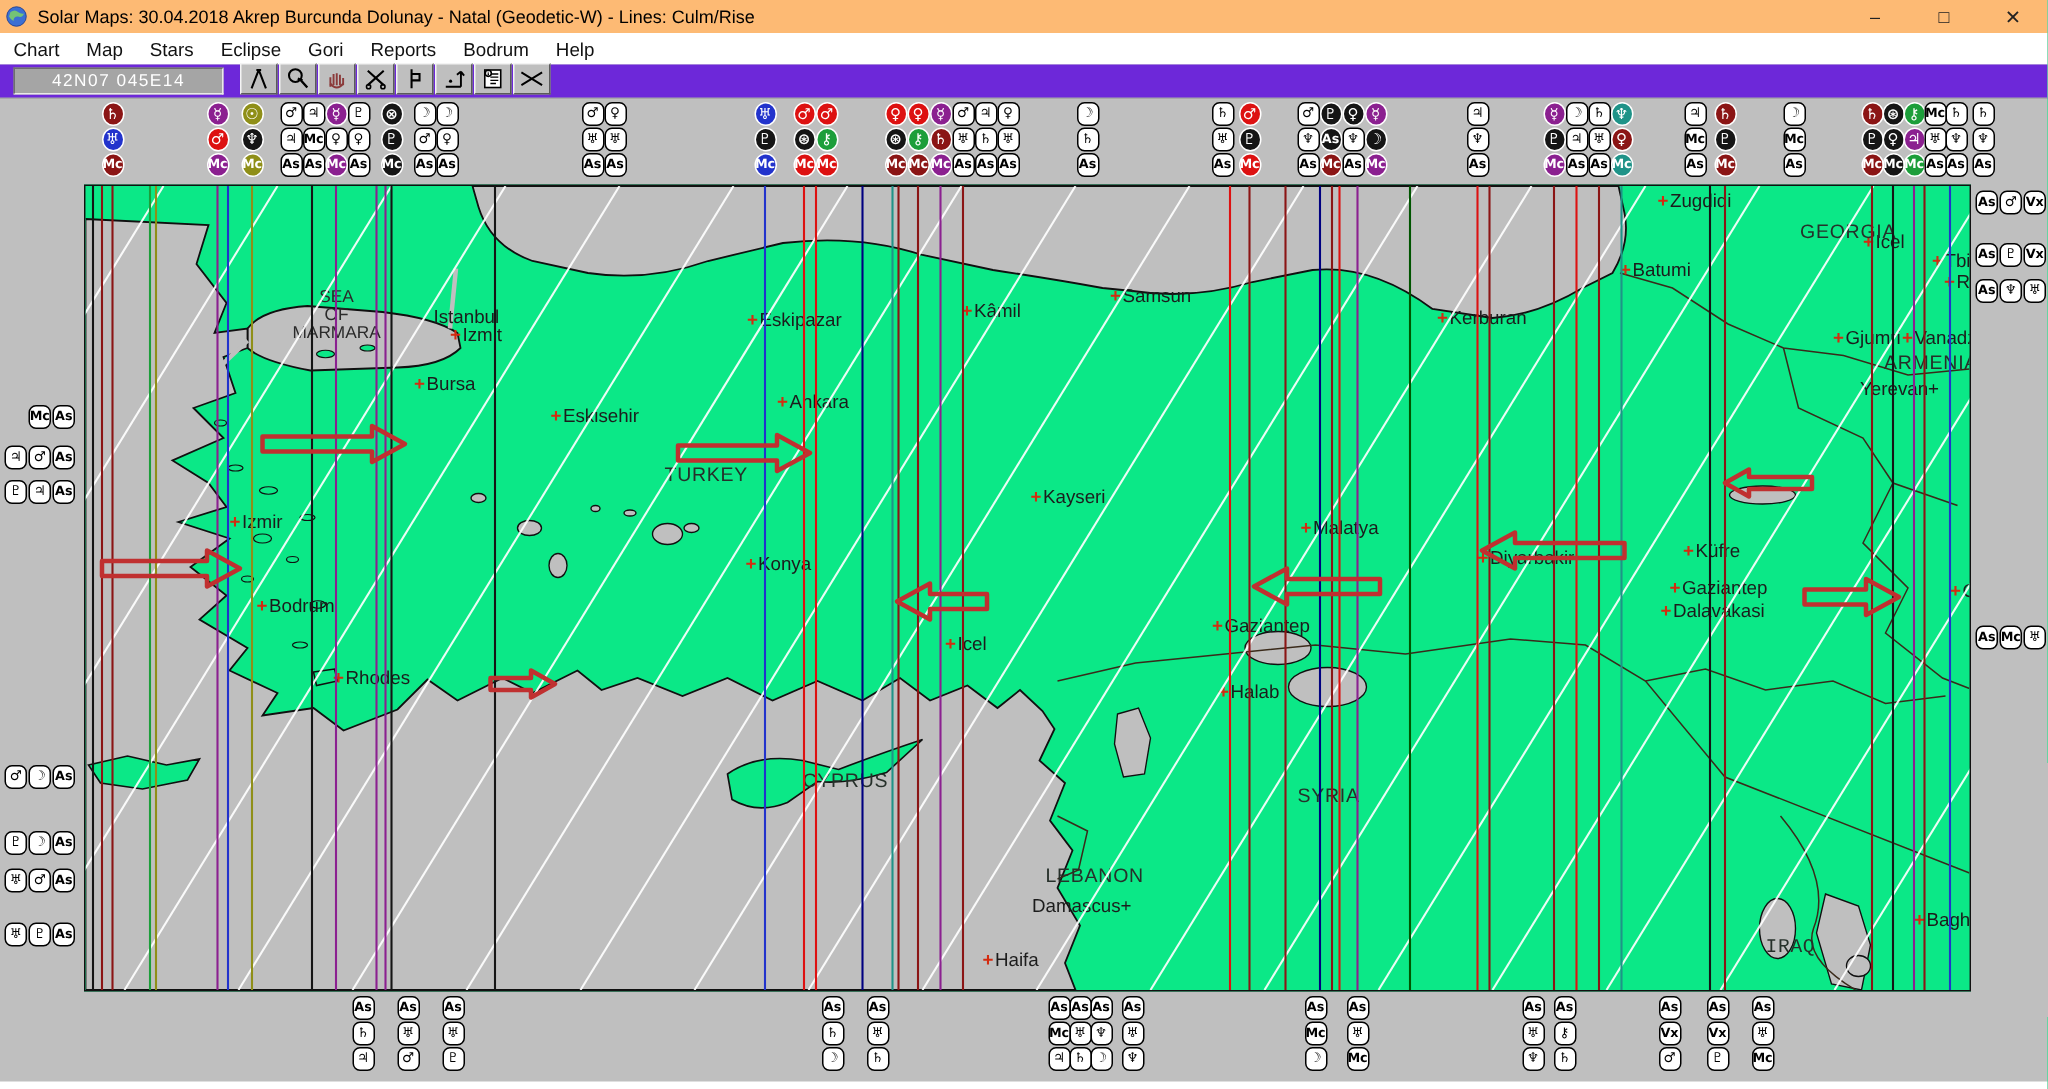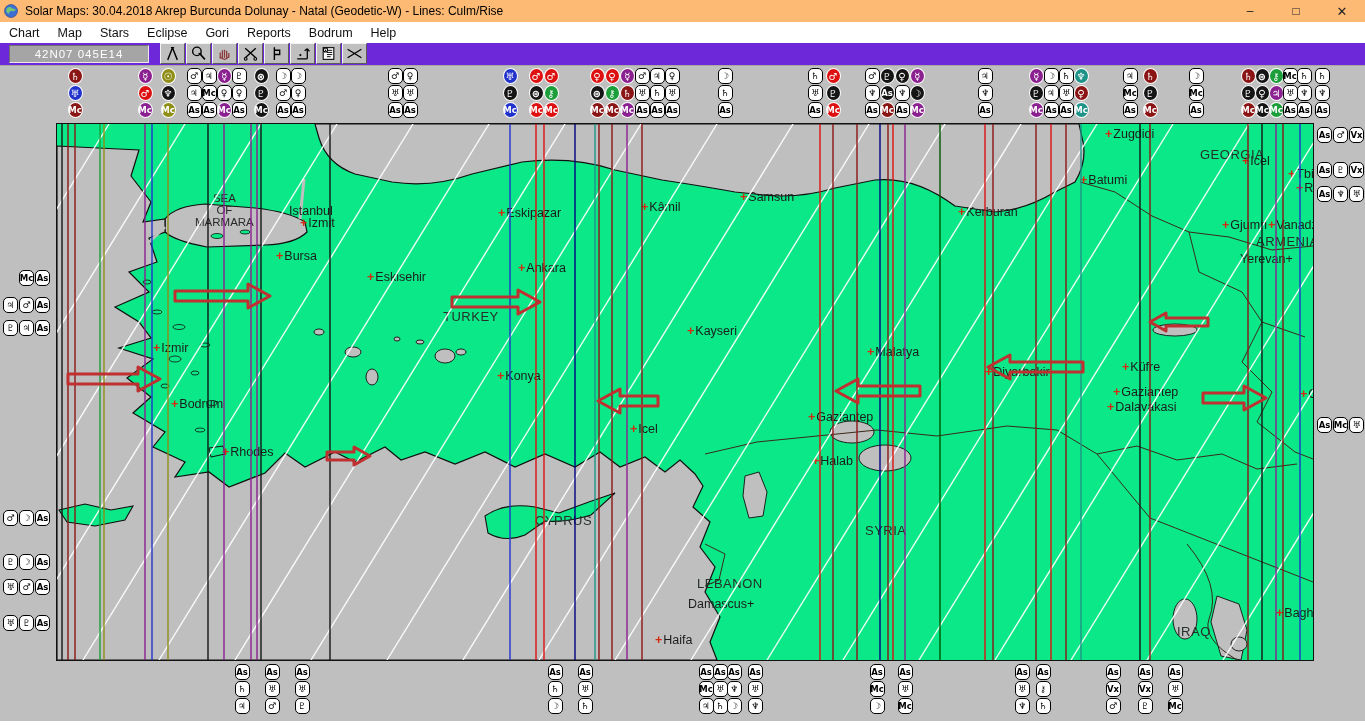--- a/index.html
+++ b/index.html
@@ -219,21 +219,21 @@
         <div class="city" style="left: 1056px; top: 269px;"><span class="plus">+</span><span>Gaziantep</span></div>
         <div class="city" style="left: 1050px; top: 284px;"><span class="plus">+</span><span>Dalavakasi</span></div>
         <div class="city" style="left: 1219px; top: 490px;"><span class="plus">+</span><span>Baghdad</span></div>
         <div class="city" style="left: 1243px; top: 271px;"><span class="plus">+</span><span>O</span></div>
         <div class="country" style="left: 386px; top: 193px;">TURKEY</div>
         <div class="country" style="left: 1143px; top: 31px;">GEORGIA</div>
         <div class="country" style="left: 1199px; top: 118px;">ARMENIA</div>
         <div class="country" style="left: 808px; top: 407px;">SYRIA</div>
         <div class="country" style="left: 640px; top: 460px;">LEBANON</div>
         <div class="country" style="left: 478px; top: 397px;">CYPRUS</div>
-        <div class="country" style="left: 1120px; top: 508px;">IRAQ</div>
+        <div class="country" style="left: 1120px; top: 508px; font-family: Liberation Mono, monospace;">IRAQ</div>
       </div>
 
     <svg id="overlay" viewBox="0 0 1256 536">
         <line x1="-430" y1="536" x2="-100" y2="0" stroke="#fff" stroke-width="1.4" opacity="0.92"></line>
         <line x1="-354" y1="536" x2="-24" y2="0" stroke="#fff" stroke-width="1.4" opacity="0.92"></line>
         <line x1="-278" y1="536" x2="52" y2="0" stroke="#fff" stroke-width="1.4" opacity="0.92"></line>
         <line x1="-202" y1="536" x2="128" y2="0" stroke="#fff" stroke-width="1.4" opacity="0.92"></line>
         <line x1="-126" y1="536" x2="204" y2="0" stroke="#fff" stroke-width="1.4" opacity="0.92"></line>
         <line x1="-50" y1="536" x2="280" y2="0" stroke="#fff" stroke-width="1.4" opacity="0.92"></line>
         <line x1="26" y1="536" x2="356" y2="0" stroke="#fff" stroke-width="1.4" opacity="0.92"></line>

